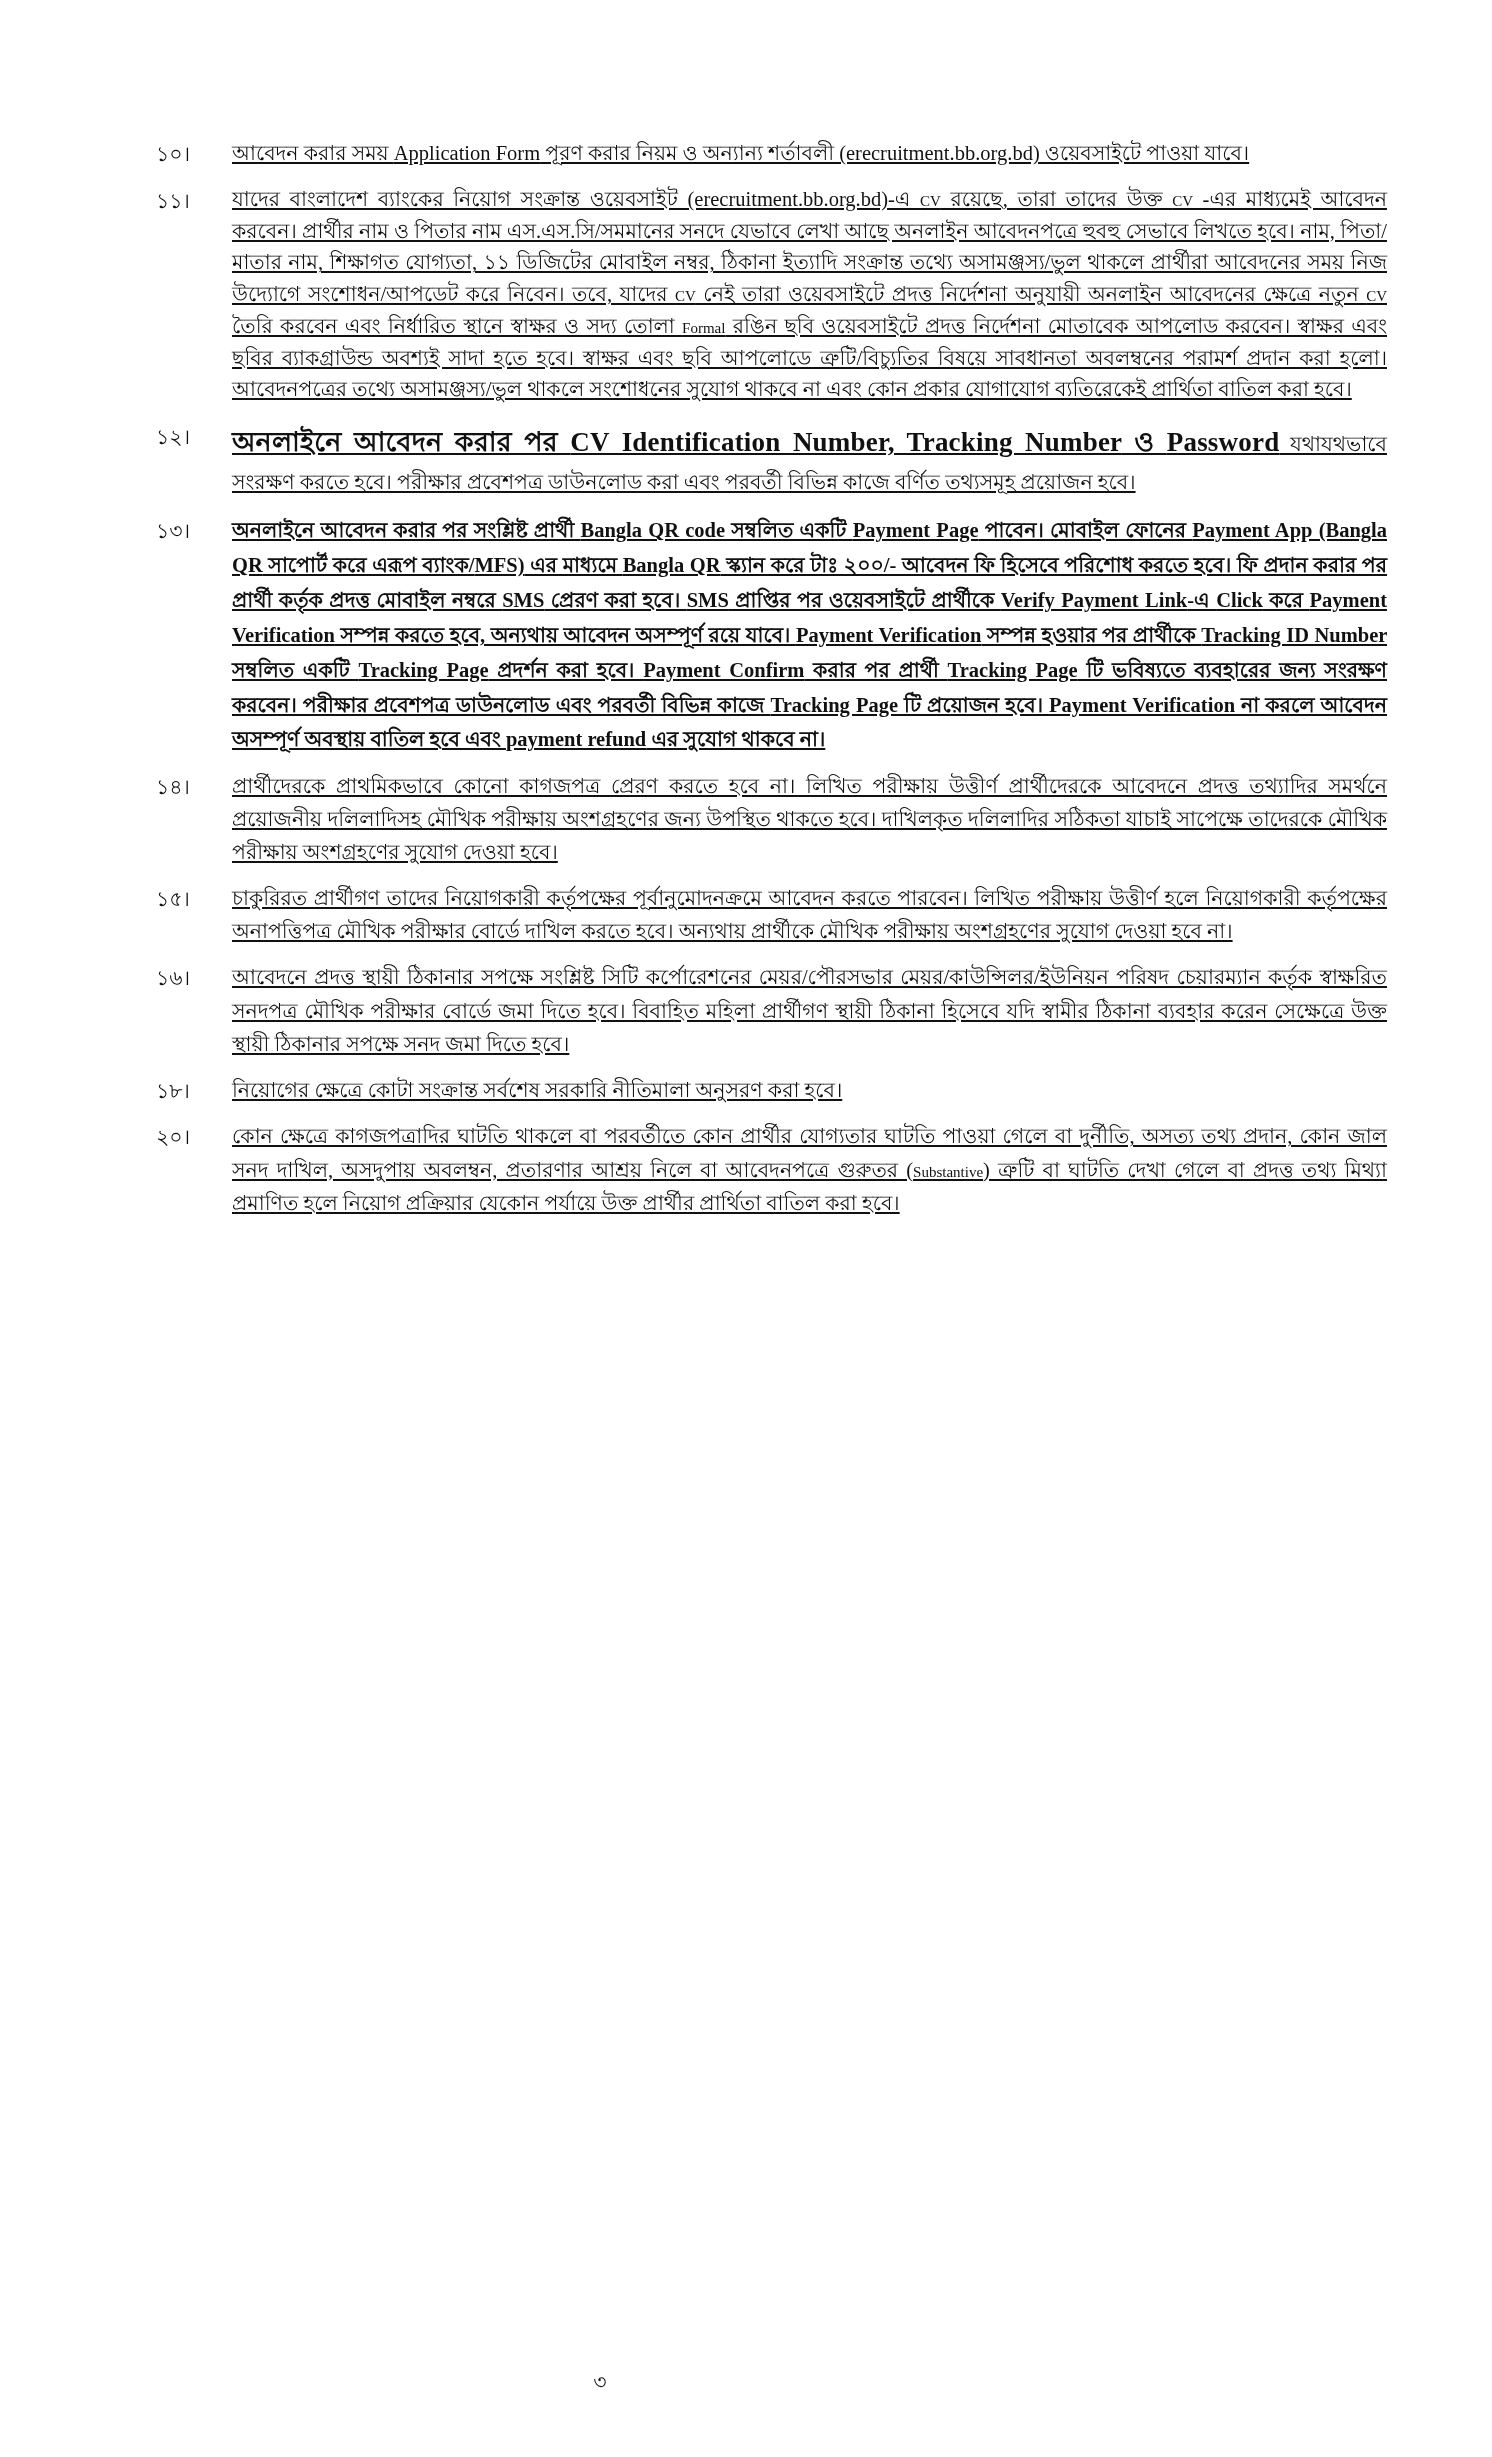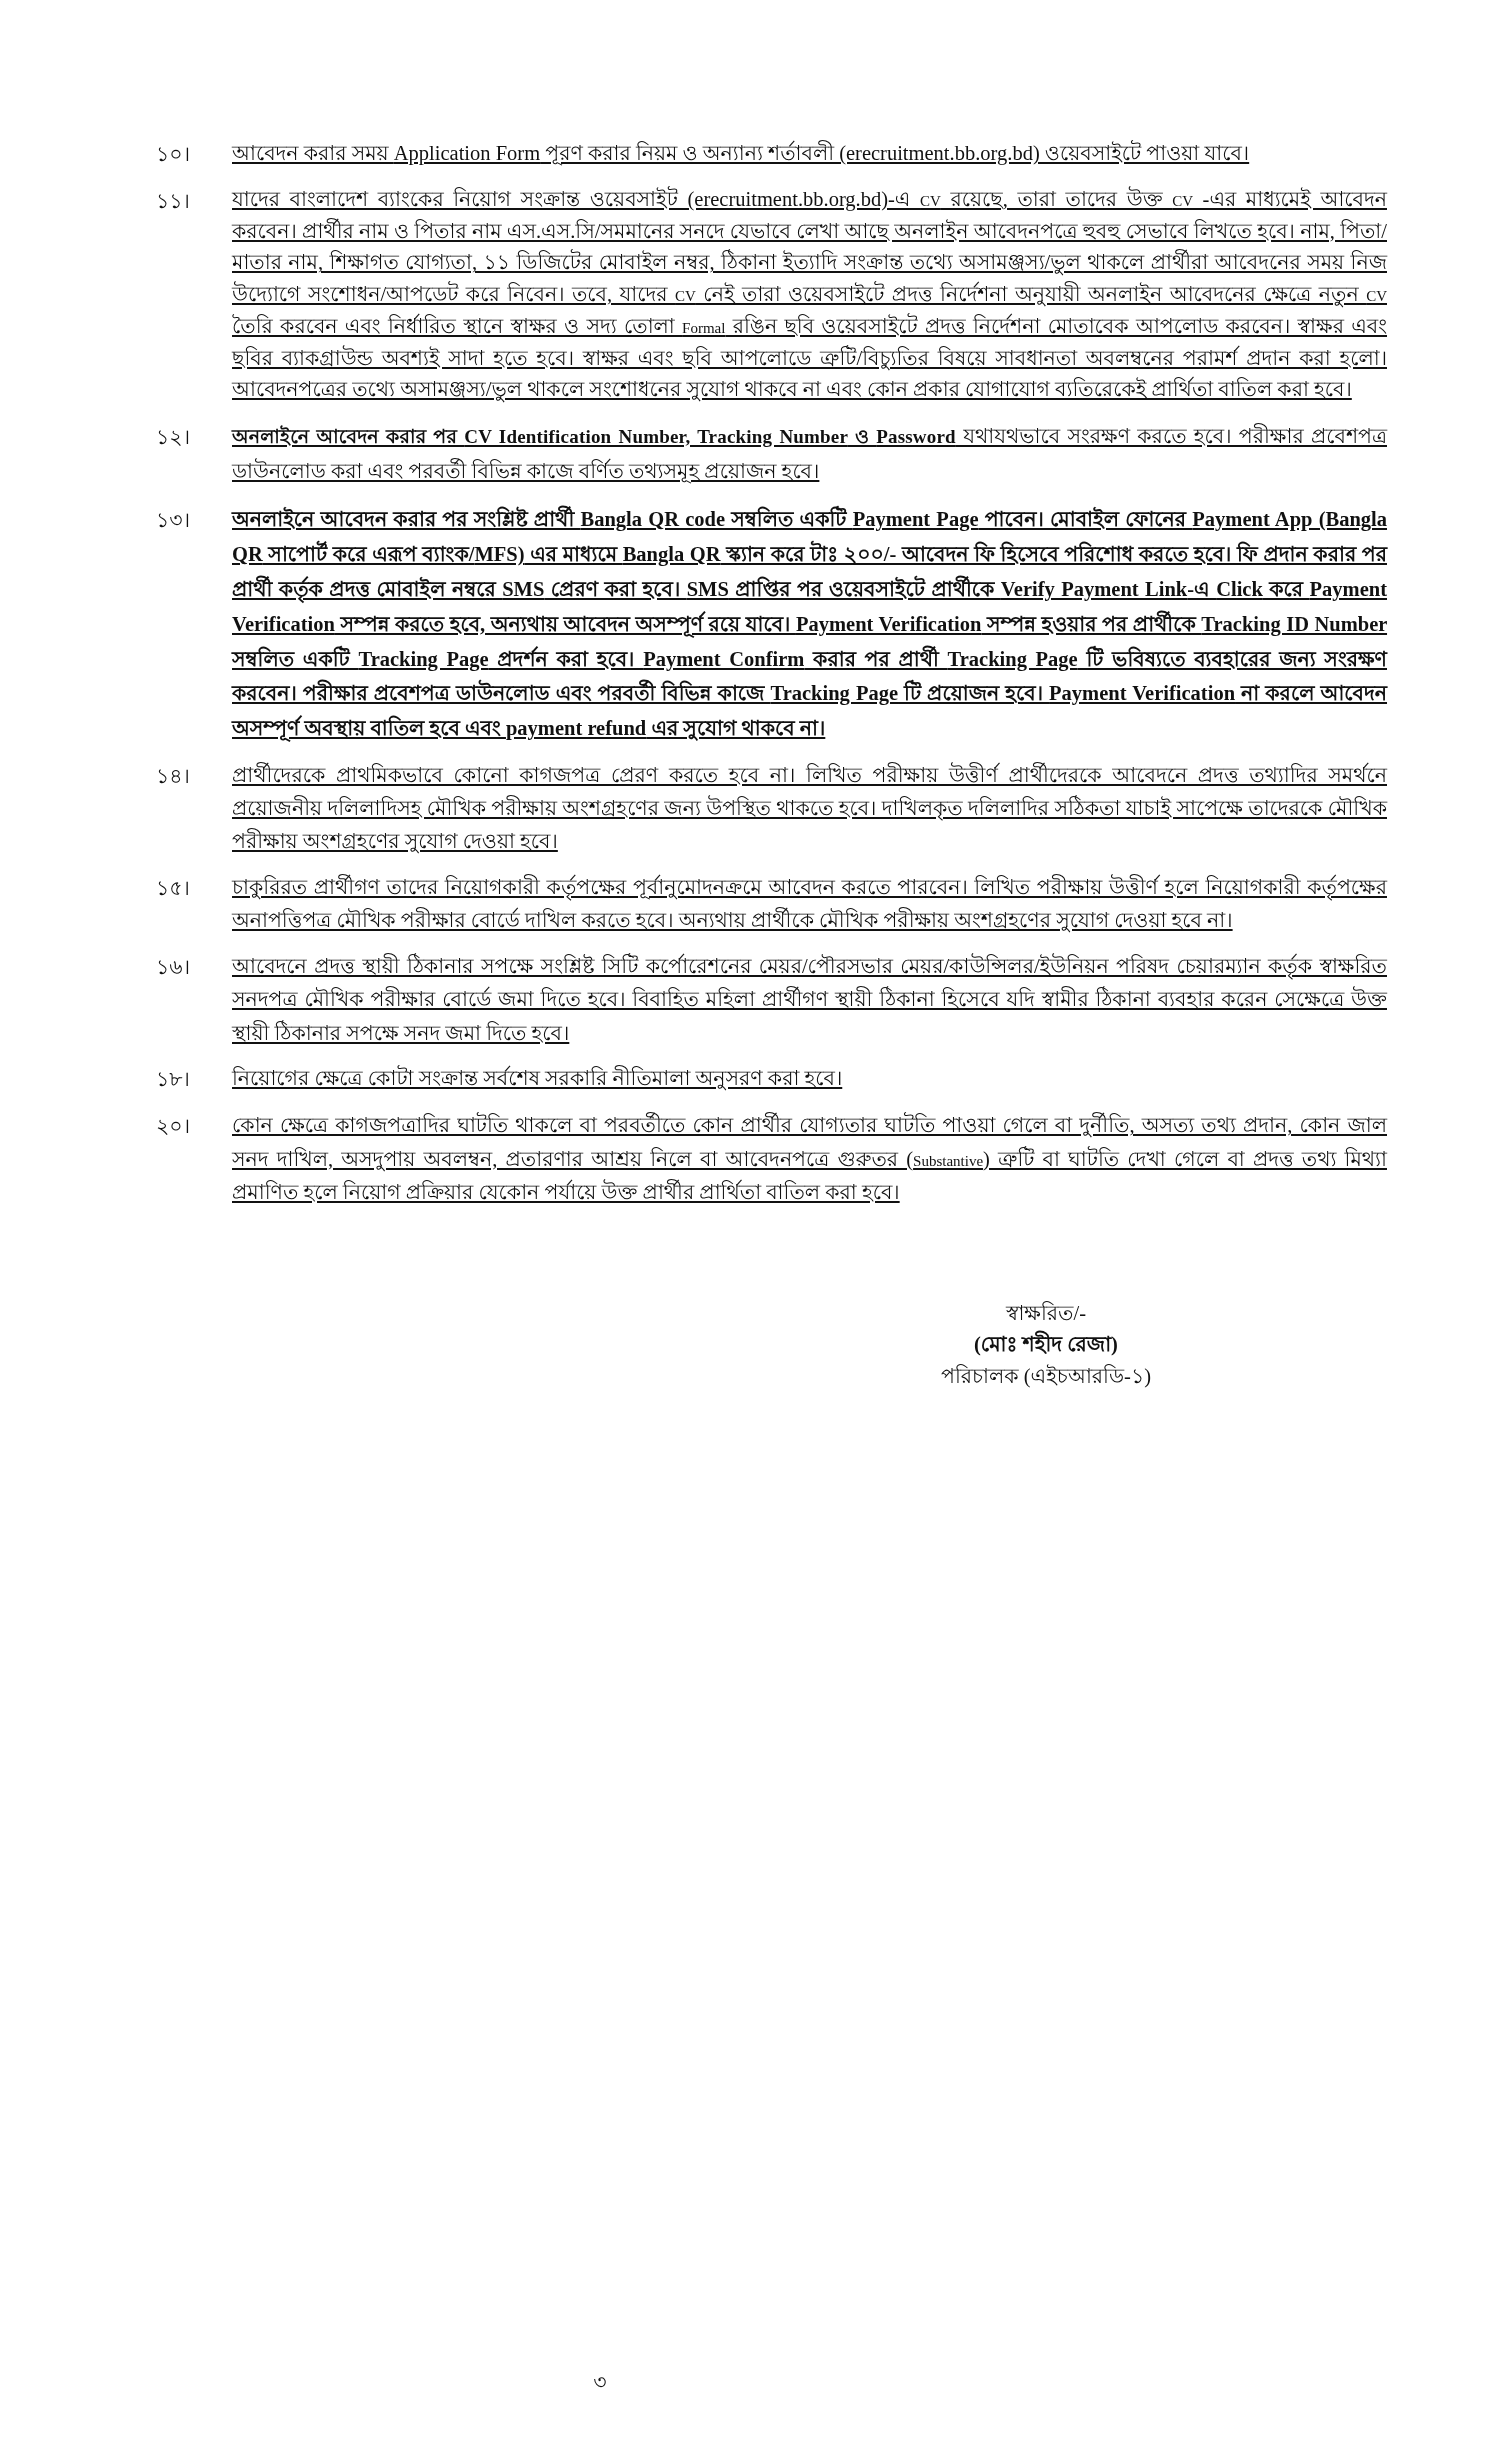--- a/index.html
+++ b/index.html
@@ -63,21 +63,21 @@
   }
   .clause-12 .clause-text,
   .clause-13 .clause-text {
     font-weight: 700;
   }
   .clause-12 .sub,
   .clause-13 .sub {
     font-weight: 400;
   }
   .clause-12 .hdr {
-    font-size: 19px;
+    font-size: 27px;
     letter-spacing: 0.2px;
   }
 
   
   .signature {
     margin-top: 76px;
     margin-right: 146px;
     text-align: center;
     font-size: 20.5px;
     line-height: 1.55;
@@ -164,26 +164,19 @@
     </div>
 
 
     <div class="clause">
       <div class="clause-num">২০।</div>
       <div class="clause-text">
         <span>কোন ক্ষেত্রে কাগজপত্রাদির ঘাটতি থাকলে বা পরবর্তীতে কোন প্রার্থীর যোগ্যতার ঘাটতি পাওয়া গেলে বা দুর্নীতি, অসত্য তথ্য প্রদান, কোন জাল সনদ দাখিল, অসদুপায় অবলম্বন, প্রতারণার আশ্রয় নিলে বা আবেদনপত্রে গুরুতর (</span><span class="en big-en">Substantive</span><span>) ত্রুটি বা ঘাটতি দেখা গেলে বা প্রদত্ত তথ্য মিথ্যা প্রমাণিত হলে নিয়োগ প্রক্রিয়ার যেকোন পর্যায়ে উক্ত প্রার্থীর প্রার্থিতা বাতিল করা হবে।</span>
       </div>
     </div>
 
-    <div class="sig-wrap">
-      <div class="sig-inner signature">
-        <span class="sig-line">স্বাক্ষরিত/-</span>
-        <span class="sig-line sig-name">(মোঃ শহীদ রেজা)</span>
-        <span class="sig-line">পরিচালক (এইচআরডি-১)</span>
-      </div>
-    </div>
 
   </div>
 
   <div class="page-number">৩</div>
 
 </div>
 
 
 </body></html>

